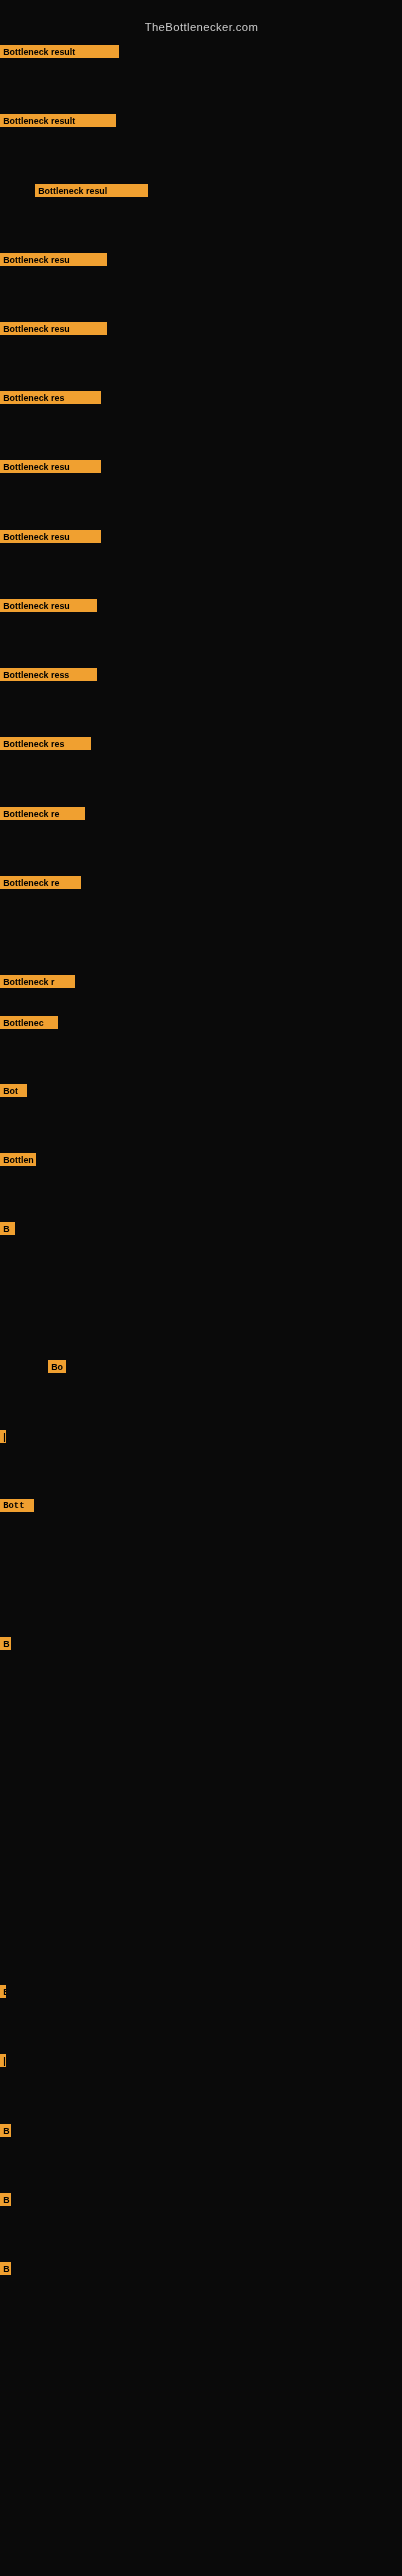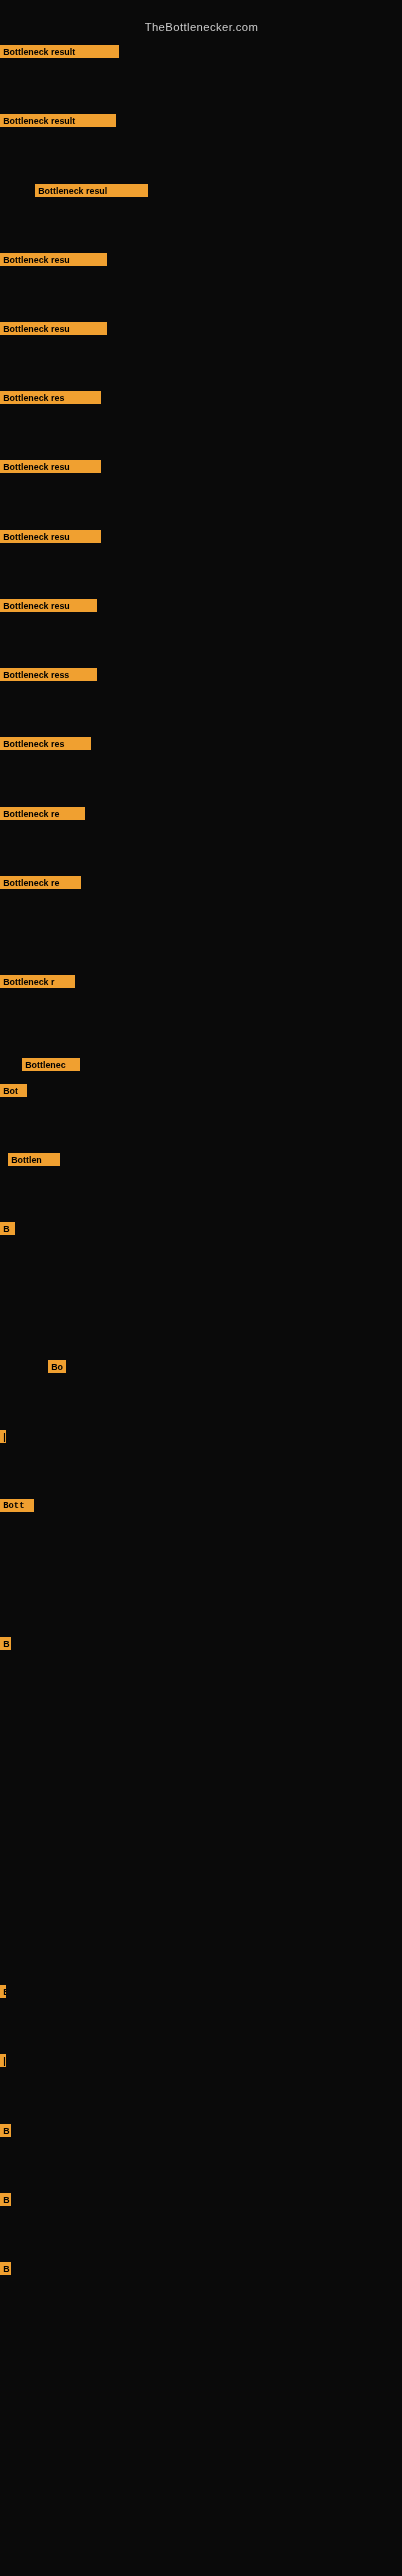--- a/index.html
+++ b/index.html
@@ -82,28 +82,28 @@
   </div>
 <div class="bottleneck-item" style="top: 807px;">
     <span class="bottleneck-label" style="max-width: 85px; width: 85px;">Bottleneck re</span>
   </div>
 <div class="bottleneck-item" style="top: 876px;">
     <span class="bottleneck-label" style="max-width: 81px; width: 81px;">Bottleneck re</span>
   </div>
 <div class="bottleneck-item" style="top: 945px; margin-top: 30px;">
     <span class="bottleneck-label" style="max-width: 75px; width: 75px;">Bottleneck r</span>
   </div>
-<div class="bottleneck-item" style="top: 1058px; padding-left: 22px;">
+<div class="bottleneck-item" style="top: 1016px;">
     <span class="bottleneck-label" style="max-width: 58px; width: 58px;">Bottlenec</span>
   </div>
 <div class="bottleneck-item" style="top: 1084px; justify-content: center;">
     <span class="bottleneck-label" style="max-width: 27px; width: 27px;">Bot</span>
   </div>
 <div class="bottleneck-item" style="top: 1153px;">
-    <span class="bottleneck-label" style="max-width: 52px; width: 52px; margin-left: 8px;">Bottlen</span>
+    <span class="bottleneck-label" style="max-width: 52px; width: 36px;">Bottlen</span>
   </div>
 <div class="bottleneck-item" style="top: 1222px;">
     <span class="bottleneck-label" style="max-width: 14.5px; width: 14.5px;">B</span>
   </div>
 <div class="bottleneck-item" style="top: 1360px; padding-left: 48px;">
     <span class="bottleneck-label" style="max-width: 17.7px; width: 17.7px;">Bo</span>
   </div>
 <div class="bottleneck-item" style="top: 1430px;">
     <span class="bottleneck-label" style="max-width: 6.4px; width: 6.4px;">|</span>
   </div>

